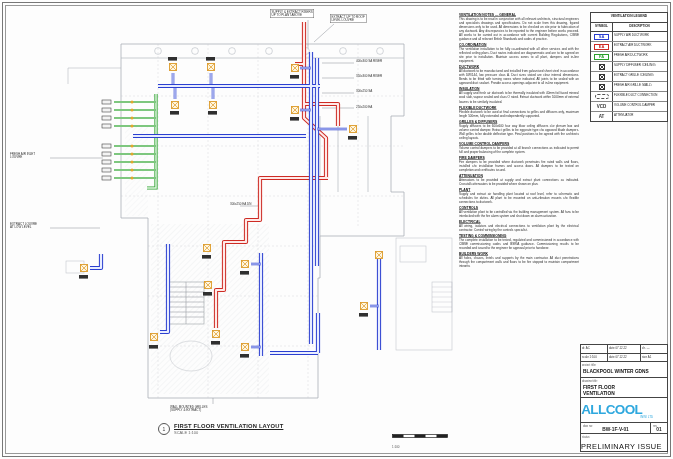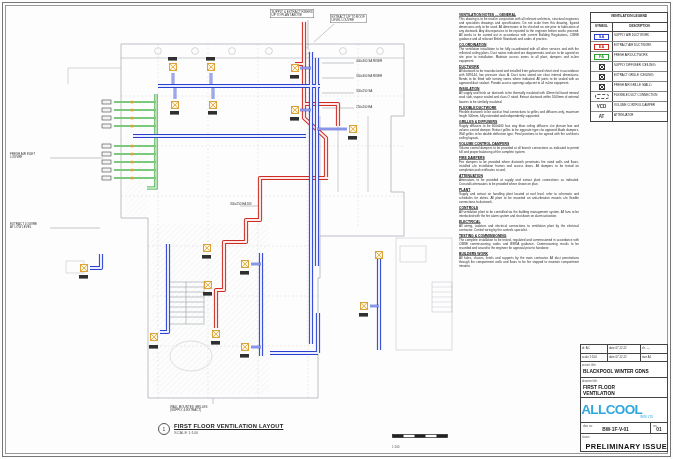--- a/index.html
+++ b/index.html
@@ -69,21 +69,21 @@
   .tb-tiny{position:absolute;left:1px;top:1px;width:200%;font-size:5.8px;white-space:nowrap;
            transform:scale(.5);transform-origin:0 0;color:#333;}
   .tb-label{font-size:5.6px;transform:scale(.5);transform-origin:0 0;width:200%;color:#555;display:block;
             margin:1px 0 0 1px;white-space:nowrap;}
   .tb-val1{font-size:4.8px;font-weight:bold;margin:0 0 0 2px;color:#111;}
   .tb-val2{font-size:4.8px;font-weight:bold;margin:0 0 0 2px;color:#111;line-height:1.25;}
   .tb-logo{display:flex;align-items:center;justify-content:center;}
   .tb-logo .logo-main{font-size:13.5px;font-weight:800;letter-spacing:-.6px;}
   .tb-logo .logo-suf{font-size:6px;transform:scale(.5);transform-origin:0 100%;align-self:flex-end;margin:0 0 4px -2px;}
   .tb-dwg{display:flex;align-items:center;}
-  .tb-status-val{text-align:right;font-size:7.4px;font-weight:bold;letter-spacing:.4px;color:#111;margin-top:1px;}
+  .tb-status-val{text-align:left;font-size:7.4px;font-weight:normal;letter-spacing:.4px;color:#111;margin-top:1px;}
 </style>
 </head>
 <body>
 
 <div id="sheet">
   <div class="frame-outer"></div>
   <div class="frame-inner"></div>
 
   <div id="plan">
     <svg width="450" height="448" viewBox="0 0 450 448">

